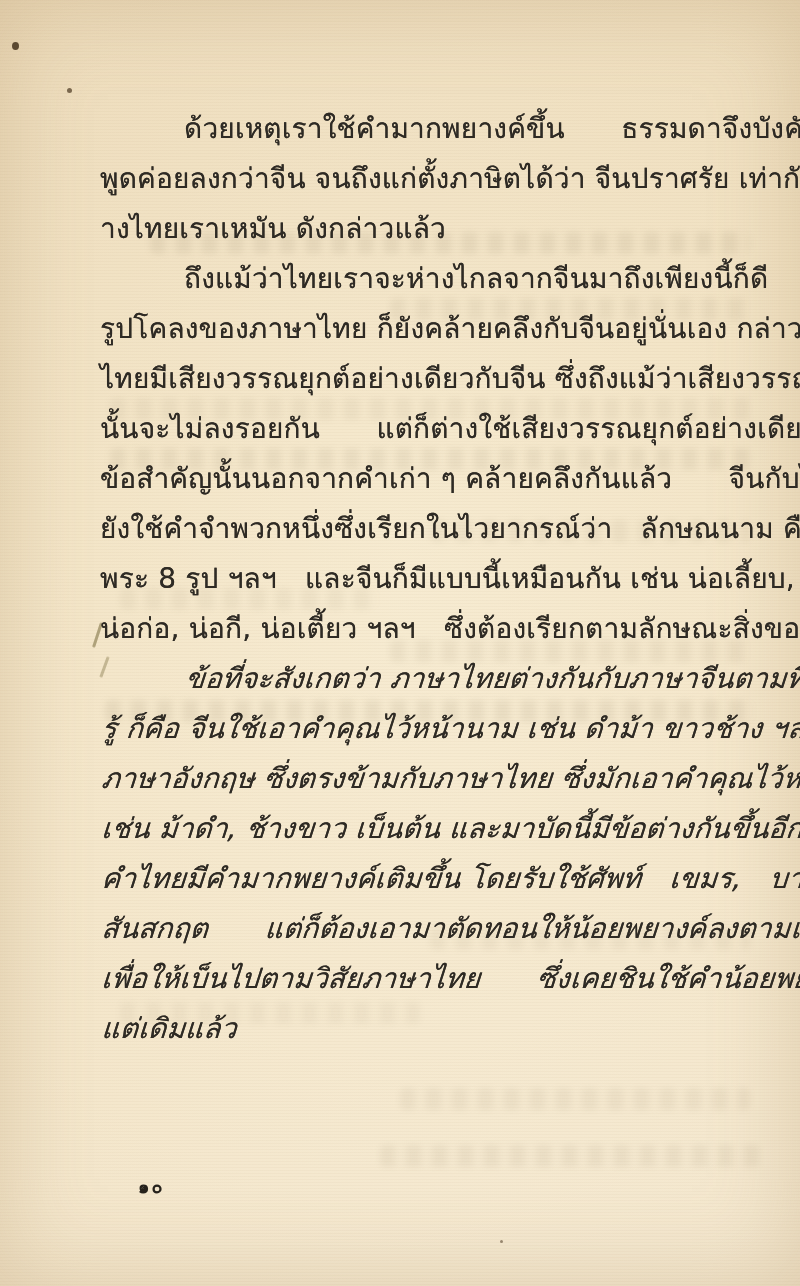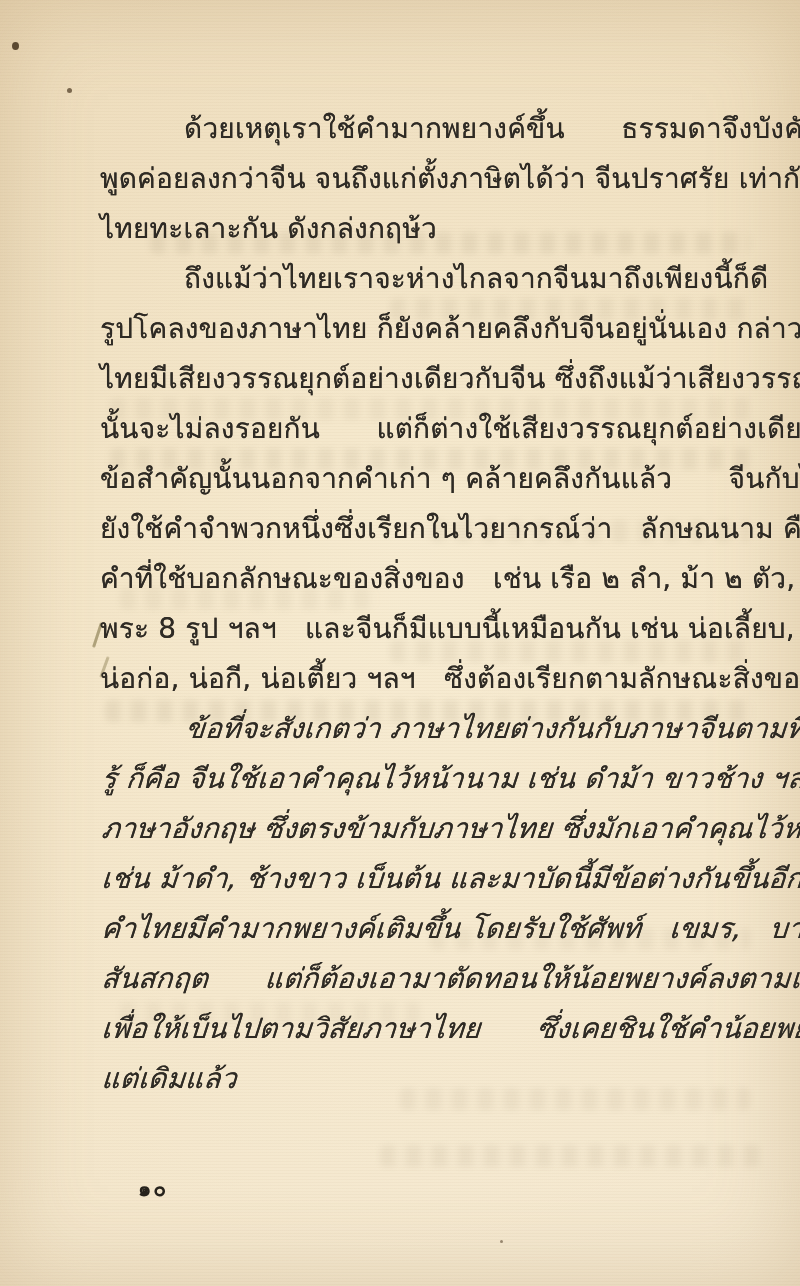--- a/index.html
+++ b/index.html
@@ -42,21 +42,21 @@
   .para-italic .line {
     font-style: italic;
     transform: skewX(-4deg);
     transform-origin: left bottom;
   }
   
   .page-number {
     position: absolute;
     left: 138px;
     top: 1172px;
-    font-size: 21px;
+    font-size: 18px;
     font-weight: bold;
     letter-spacing: 2px;
     color: #26221c;
   }
   
   .ghost {
     position: absolute;
     height: 22px;
     border-radius: 5px;
     background: repeating-linear-gradient(90deg,
@@ -102,31 +102,30 @@
   <div class="speck" style="left:67px; top:88px; width:5px; height:5px; opacity:.8;"></div>
   <div class="speck" style="left:500px; top:1240px; width:3px; height:3px; opacity:.6;"></div>
   <div class="pencil-mark" style="left:96px; top:622px; height:26px; transform:rotate(18deg);"></div>
   <div class="pencil-mark" style="left:103px; top:656px; height:22px; transform:rotate(20deg); opacity:.7;"></div>
 
   <div class="text-block">
 
     <div class="paragraph">
       <div class="line indent">ด้วยเหตุเราใช้คำมากพยางค์ขึ้น  ธรรมดาจึงบังคับให้</div>
       <div class="line">พูดค่อยลงกว่าจีน จนถึงแก่ตั้งภาษิตได้ว่า จีนปราศรัย เท่ากับ</div>
-      <div class="line">ไทยทะเลาะกัน ดังกล่งกฤษ้ว</div>
+      <div class="line">างไทยเราเหมัน ดังกล่าวแล้ว</div>
     </div>
 
     <div class="paragraph">
       <div class="line indent">ถึงแม้ว่าไทยเราจะห่างไกลจากจีนมาถึงเพียงนี้ก็ดี  แต่</div>
       <div class="line">รูปโคลงของภาษาไทย ก็ยังคล้ายคลึงกับจีนอยู่นั่นเอง กล่าวคือ</div>
       <div class="line">ไทยมีเสียงวรรณยุกต์อย่างเดียวกับจีน ซึ่งถึงแม้ว่าเสียงวรรณยุกต์</div>
       <div class="line">นั้นจะไม่ลงรอยกัน  แต่ก็ต่างใช้เสียงวรรณยุกต์อย่างเดียวกัน</div>
       <div class="line">ข้อสำคัญนั้นนอกจากคำเก่า ๆ คล้ายคลึงกันแล้ว  จีนกับไทย</div>
       <div class="line">ยังใช้คำจำพวกหนึ่งซึ่งเรียกในไวยากรณ์ว่า ลักษณนาม คือ</div>
-      <div class="line">คำที่ใช้บอกลักษณะของสิ่งของ เช่น เรือ ๒ ลำ, ม้า ๒ ตัว,</div>
       <div class="line">พระ 8 รูป ฯลฯ และจีนก็มีแบบนี้เหมือนกัน เช่น น่อเลี้ยบ,</div>
       <div class="line">น่อก่อ, น่อกี, น่อเตี้ยว ฯลฯ ซึ่งต้องเรียกตามลักษณะสิ่งของ</div>
     </div>
 
     <div class="paragraph para-italic">
       <div class="line indent">ข้อที่จะสังเกตว่า ภาษาไทยต่างกันกับภาษาจีนตามที่ข้าพเจ้า</div>
       <div class="line">รู้ ก็คือ จีนใช้เอาคำคุณไว้หน้านาม เช่น ดำม้า ขาวช้าง ฯลฯ อย่าง</div>
       <div class="line">ภาษาอังกฤษ ซึ่งตรงข้ามกับภาษาไทย ซึ่งมักเอาคำคุณไว้หลังนาม</div>
       <div class="line">เช่น ม้าดำ, ช้างขาว เบ็นต้น และมาบัดนี้มีข้อต่างกันขึ้นอีกก็คือ</div>
       <div class="line">คำไทยมีคำมากพยางค์เติมขึ้น โดยรับใช้ศัพท์ เขมร, บาลี,</div>

